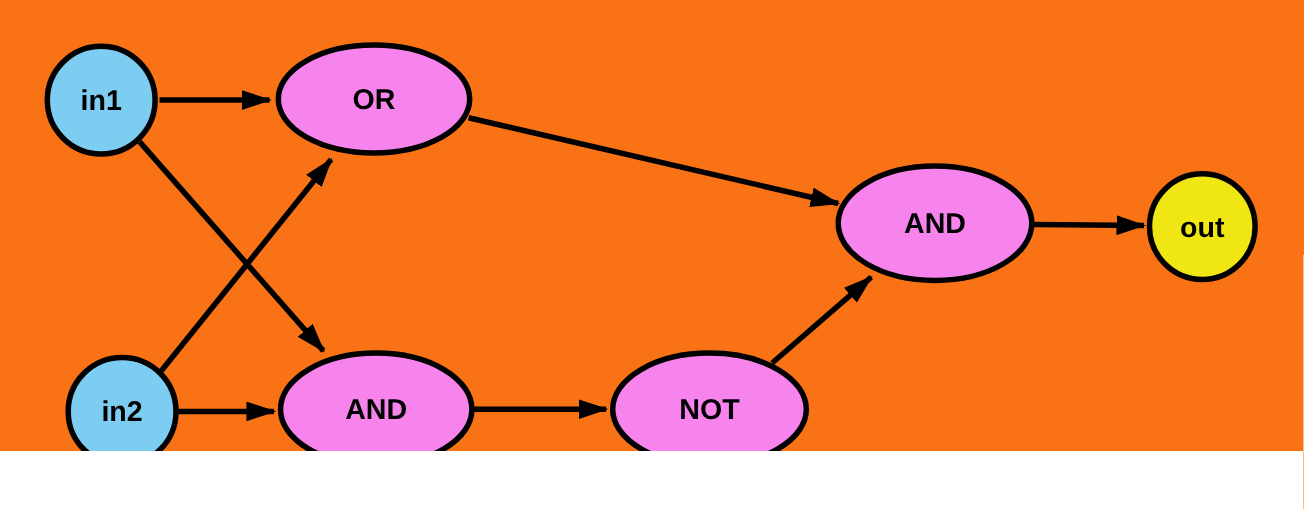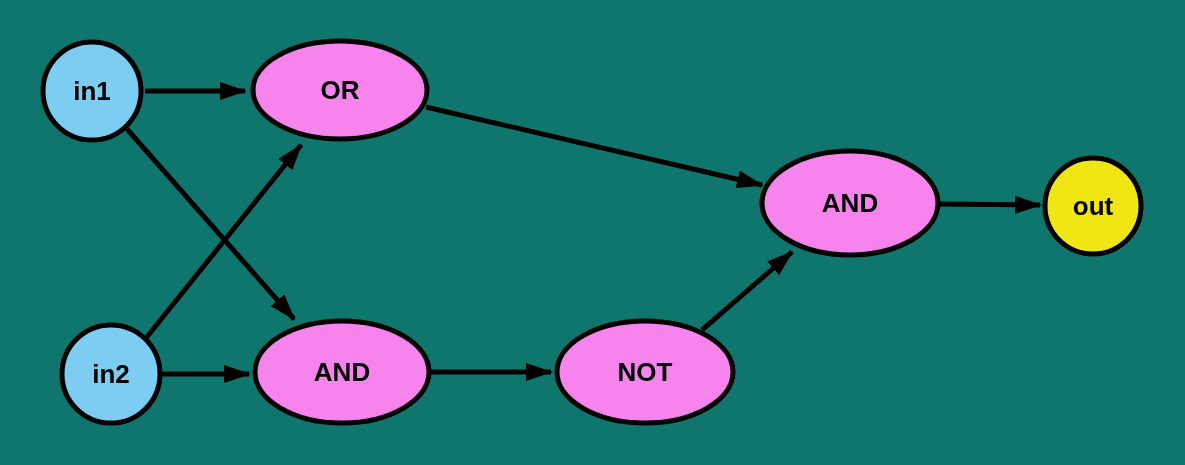--- a/index.html
+++ b/index.html
@@ -2,23 +2,23 @@
 <html><head>
 <meta charset="utf-8">
 <style>
   html, body {
     margin: 0;
     padding: 0;
     background: #ffffff;
   }
   .canvas {
     width: 1185px;
-    height: 465px;
+    height: 410px;
     position: relative;
-    background: #0f766e;
+    background: #f97316;
     overflow: hidden;
   }
   svg text {
     font-family: "Liberation Sans", sans-serif;
     font-weight: bold;
     font-size: 26px;
     fill: #000000;
     text-anchor: middle;
   }
   .node-shape {

